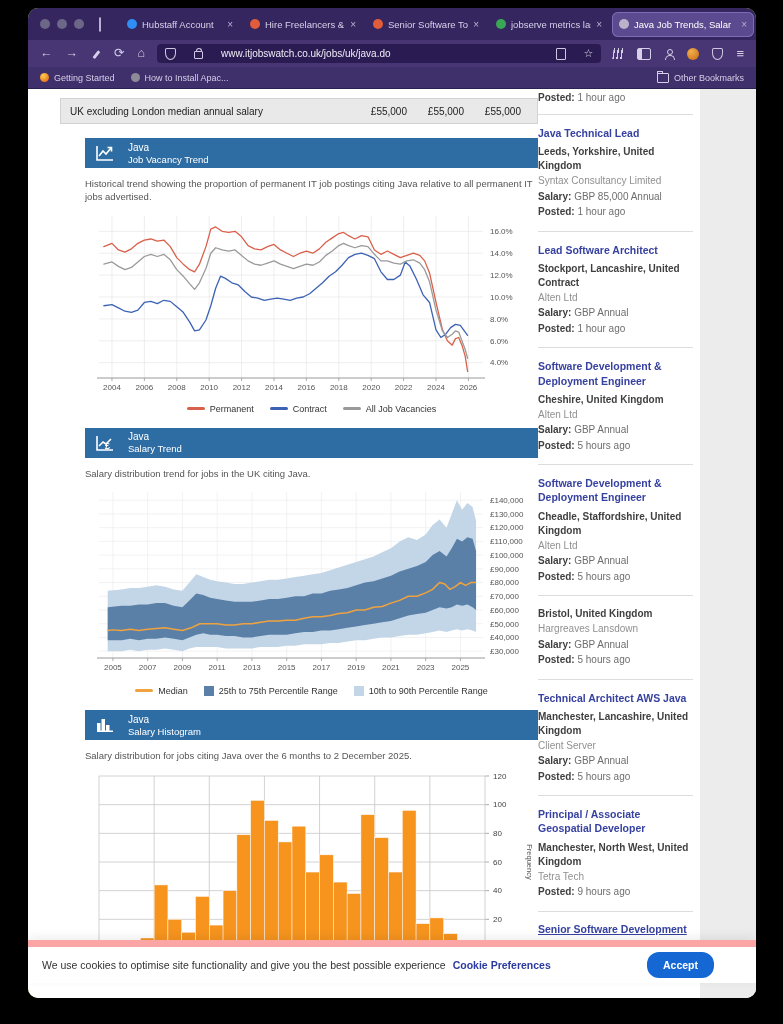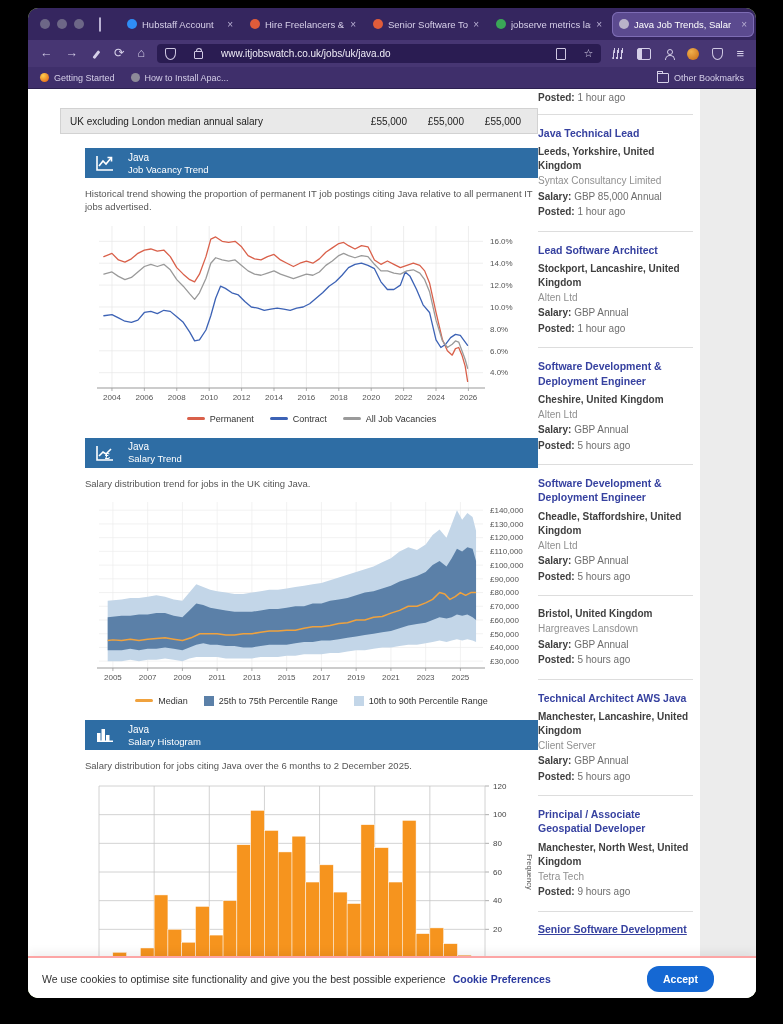--- a/index.html
+++ b/index.html
@@ -46,21 +46,21 @@
   .ic-folder{width:10px;height:8px;border:1.2px solid #d5cfe8;border-radius:1px;position:relative}
   .ic-folder::before{content:"";position:absolute;left:-1px;top:-3px;width:4px;height:2px;border:1.2px solid #d5cfe8;border-bottom:none;border-radius:1px 1px 0 0}
 
   
   .viewport{position:relative;height:910px;background:#fff;overflow:hidden}
   .graystrip{position:absolute;right:0;top:0;width:56px;height:100%;background:#ececec}
   .content{position:absolute;left:0;top:0;display:flex;width:672px}
   .main{margin-left:32px;width:478px;flex:none}
   .sidebar{width:155px;flex:none}
 
-  .salary-row{margin-top:19px;height:24px;background:#e9e9e9;border:1px solid #d2d2d2;display:flex;align-items:center;font-size:10px;color:#222}
+  .salary-row{margin-top:9px;height:24px;background:#e9e9e9;border:1px solid #d2d2d2;display:flex;align-items:center;font-size:10px;color:#222}
   .salary-row .lab{flex:1;padding-left:9px}
   .salary-row .val{width:57px;text-align:right}
   .salary-row .val:last-child{margin-right:16px}
 
   .panel{margin-top:14px;margin-left:25px;width:453px}
   .phead{background:#2e6da4;height:30px;display:flex;align-items:center;padding-left:10px;gap:13px;color:#fff}
   .phead svg{flex:none}
   .ptitle{font-size:10px;font-weight:400;line-height:1.3}
   .psub{font-size:9.5px;font-weight:400;line-height:1.2}
   .pdesc{font-size:9.5px;color:#555;margin:9px 0 6px 0;line-height:1.4}
@@ -76,21 +76,21 @@
   .posted-top b{color:#3f3f3f}
   .sidebar hr{border:none;border-top:1px solid #ddd;margin:11px 0}
   .job-title{display:block;font-size:10.5px;font-weight:700;color:#3742a0;line-height:1.35;margin-bottom:5px;text-decoration:none}
   .job-loc{font-size:10px;font-weight:700;color:#3f3f3f;line-height:1.4}
   .job-co{font-size:10px;color:#909090;line-height:1.55}
   .job-line{font-size:10px;color:#6e6e6e;line-height:1.55}
   .job-line b{color:#3f3f3f}
   .partial-link{display:block;font-size:10.5px;font-weight:700;color:#3742a0;text-decoration:underline;white-space:nowrap;overflow:hidden}
 
   
-  .cookiebar{position:absolute;left:0;bottom:0;width:100%;height:43px;background:#fff;border-top:2px solid #fca5a5;box-shadow:0 -3px 10px rgba(0,0,0,.07);display:flex;align-items:center;padding:0 14px;font-size:10.5px;color:#333;gap:7px;z-index:5;box-sizing:border-box}
+  .cookiebar{position:absolute;left:0;bottom:16px;width:100%;height:43px;background:#fff;border-top:7px solid #fca5a5;box-shadow:0 -3px 10px rgba(0,0,0,.07);display:flex;align-items:center;padding:0 14px;font-size:10.5px;color:#333;gap:7px;z-index:5;box-sizing:border-box}
   .cookie-link{color:#2b3a9f;font-weight:700;text-decoration:none}
   .accept{margin-left:auto;margin-right:28px;background:#1568d3;color:#fff;font-weight:700;font-size:10.5px;padding:7px 16px;border-radius:12px;border:none}
 </style>
 </head>
 <body>
 
 <div class="window">
 
   <div class="tabbar">
     <div class="traffic">
@@ -459,21 +459,21 @@
             <div class="job">
               <a class="job-title" href="#">Java Technical Lead</a>
               <div class="job-loc">Leeds, Yorkshire, United Kingdom</div>
               <div class="job-co">Syntax Consultancy Limited</div>
               <div class="job-line"><b>Salary:</b> GBP 85,000 Annual</div>
               <div class="job-line"><b>Posted:</b> 1 hour ago</div>
             </div>
             <hr>
             <div class="job">
               <a class="job-title" href="#">Lead Software Architect</a>
-              <div class="job-loc">Stockport, Lancashire, United Kingdom</div>
+              <div class="job-loc">Stockport, Lancashire, United Contract</div>
               <div class="job-co">Alten Ltd</div>
               <div class="job-line"><b>Salary:</b> GBP Annual</div>
               <div class="job-line"><b>Posted:</b> 1 hour ago</div>
             </div>
             <hr>
             <div class="job">
               <a class="job-title" href="#">Software Development &amp; Deployment Engineer</a>
               <div class="job-loc">Cheshire, United Kingdom</div>
               <div class="job-co">Alten Ltd</div>
               <div class="job-line"><b>Salary:</b> GBP Annual</div>

